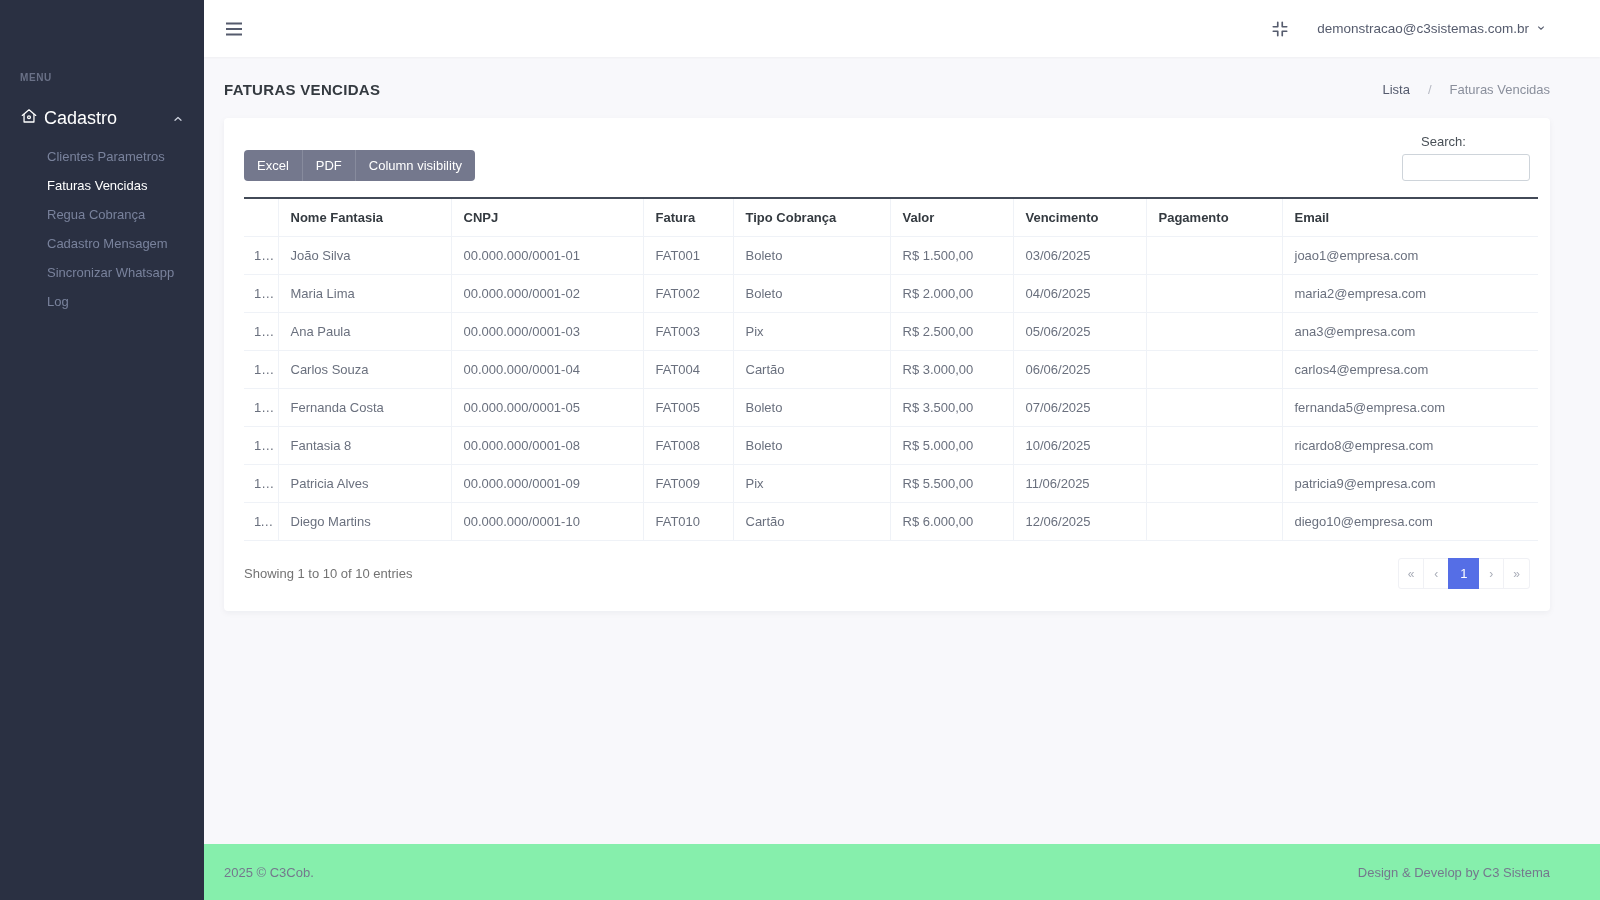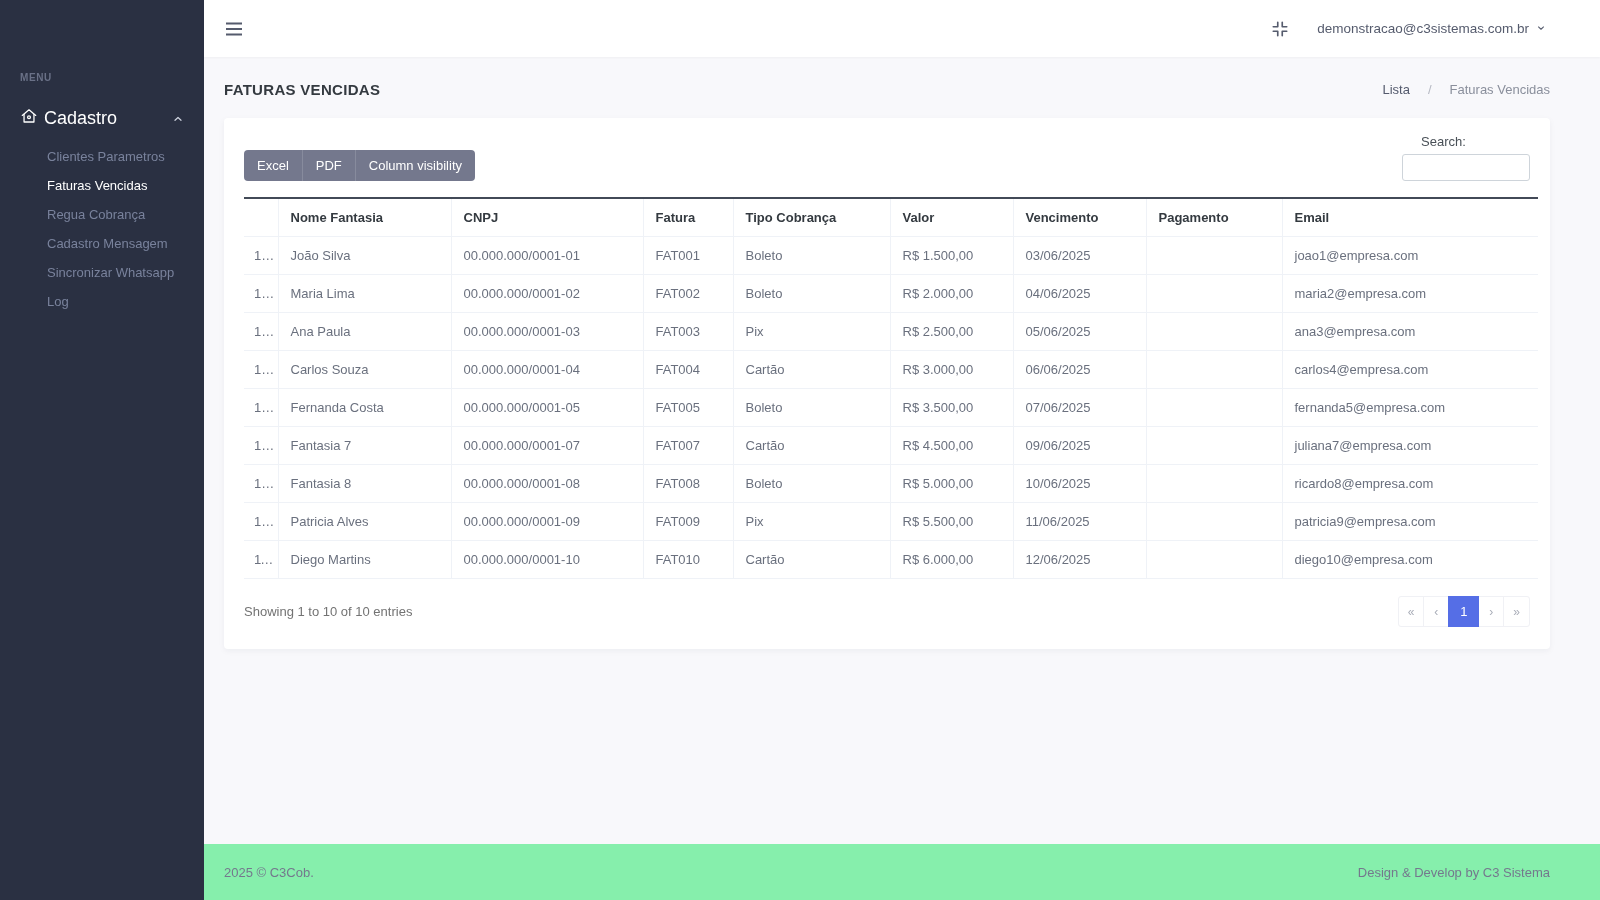--- a/index.html
+++ b/index.html
@@ -309,31 +309,20 @@
                 <td>Fernanda Costa</td>
                 <td>00.000.000/0001-05</td>
                 <td>FAT005</td>
                 <td>Boleto</td>
                 <td>R$ 3.500,00</td>
                 <td>07/06/2025</td>
                 <td></td>
                 <td>fernanda5@empresa.com</td>
               </tr>
               <tr>
-                <td>107</td>
-                <td>Fantasia 7</td>
-                <td>00.000.000/0001-07</td>
-                <td>FAT007</td>
-                <td>Cartão</td>
-                <td>R$ 4.500,00</td>
-                <td>09/06/2025</td>
-                <td></td>
-                <td>juliana7@empresa.com</td>
-              </tr>
-              <tr>
                 <td>108</td>
                 <td>Fantasia 8</td>
                 <td>00.000.000/0001-08</td>
                 <td>FAT008</td>
                 <td>Boleto</td>
                 <td>R$ 5.000,00</td>
                 <td>10/06/2025</td>
                 <td></td>
                 <td>ricardo8@empresa.com</td>
               </tr>

